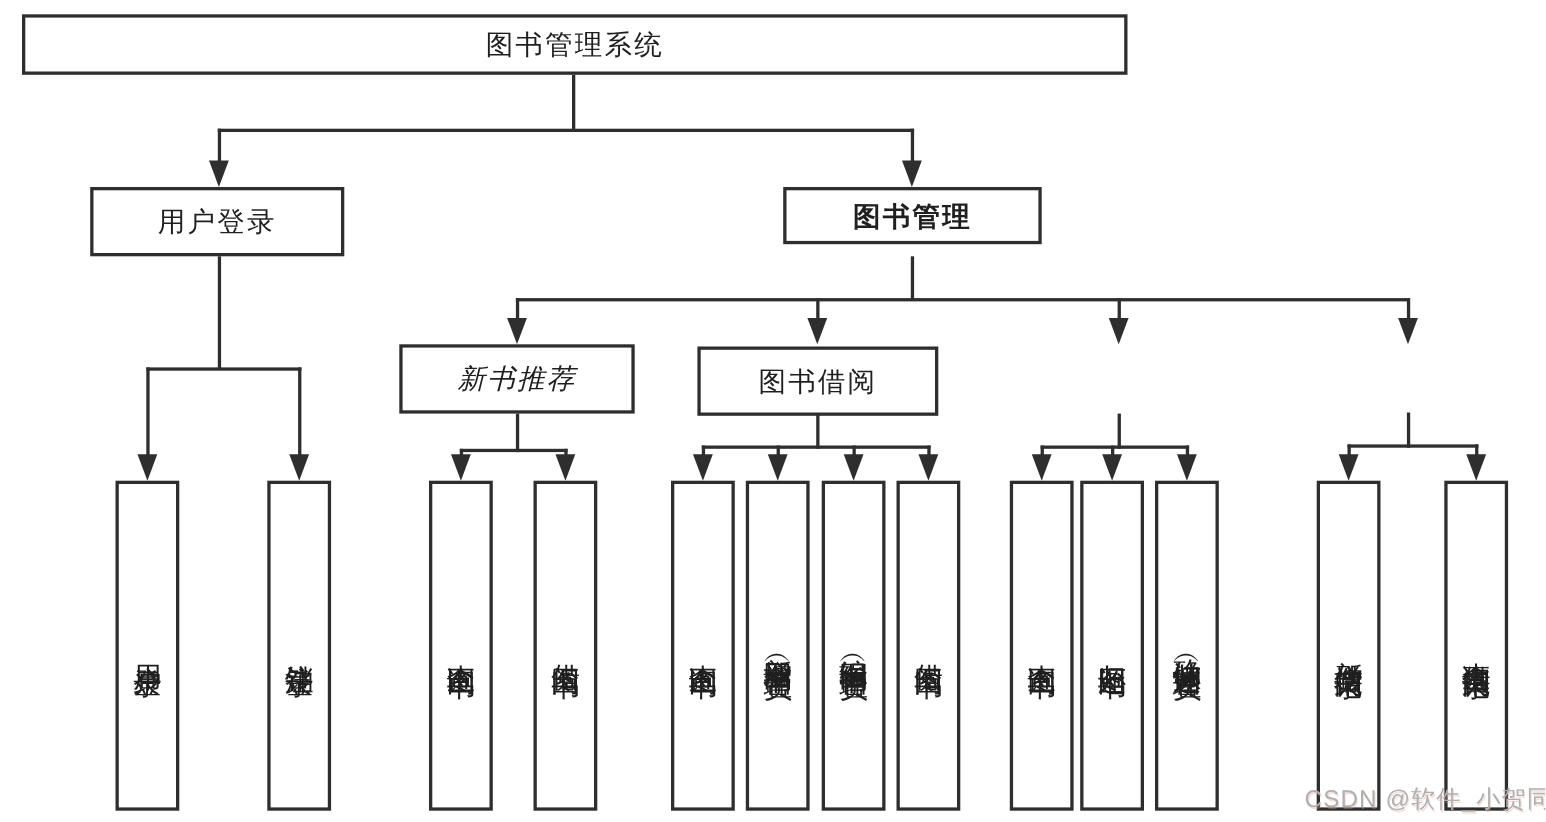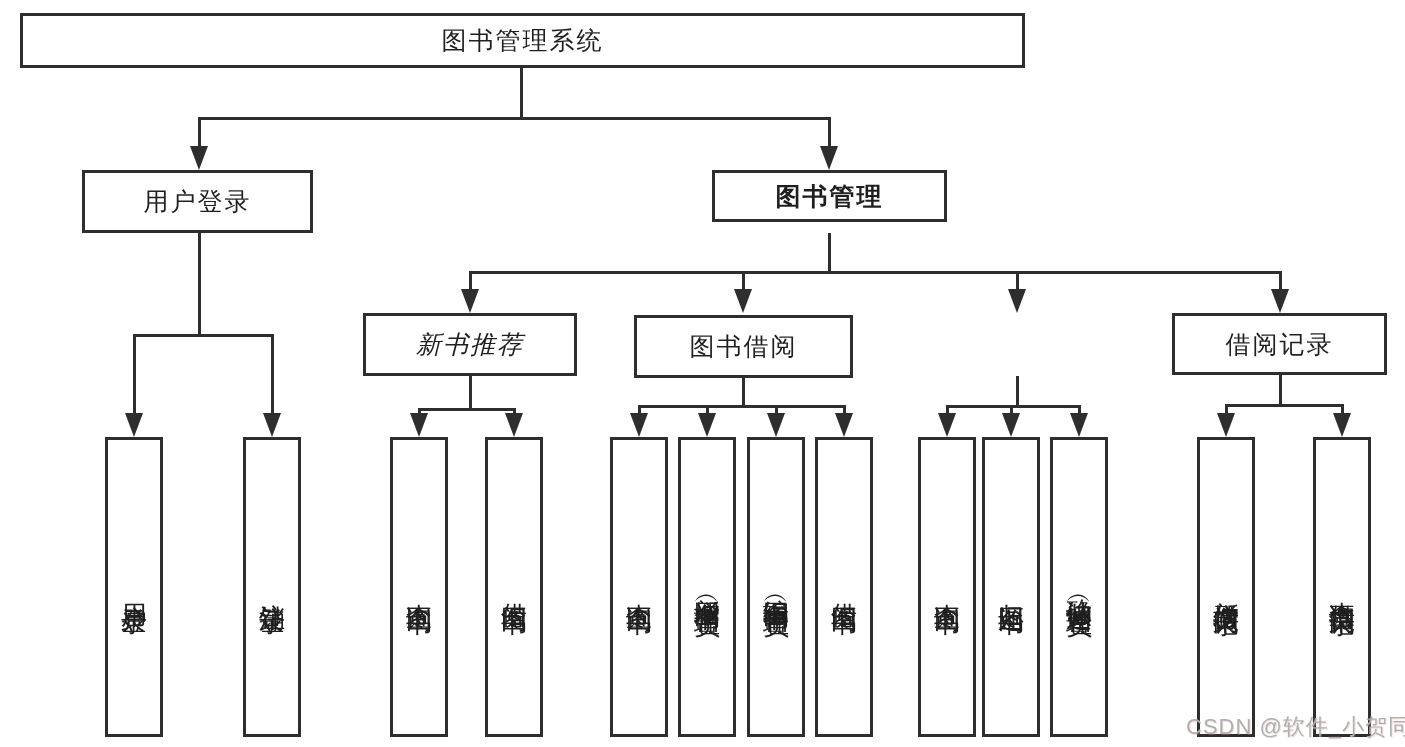--- a/index.html
+++ b/index.html
@@ -98,23 +98,20 @@
   <div class="arrowhead" style="left:1008px;top:289px;"></div>
   <div class="line" style="left:1279px;top:271px;width:3px;height:21px;"></div>
   <div class="arrowhead" style="left:1271px;top:289px;"></div>
 
   <div class="box box-h" style="left:363px;top:313px;width:214px;height:63px;font-style:italic;">
     <span>新书推荐</span>
   </div>
   <div class="box box-h" style="left:634px;top:303px;width:219px;height:63px;margin-top:12px;">
     <span>图书借阅</span>
   </div>
-  <div class="box box-h" style="left:1172px;top:313px;width:215px;height:62px;">
-    <span>借阅记录</span>
-  </div>
 
   <div class="line" style="left:469px;top:376px;width:3px;height:35px;"></div>
   <div class="line" style="left:418px;top:408px;width:98px;height:3px;"></div>
   <div class="line" style="left:418px;top:408px;width:3px;height:8px;"></div>
   <div class="arrowhead" style="left:410px;top:413px;"></div>
   <div class="line" style="left:513px;top:408px;width:3px;height:8px;"></div>
   <div class="arrowhead" style="left:505px;top:413px;"></div>
 
   <div class="line" style="left:742px;top:376px;width:3px;height:32px;"></div>
   <div class="line" style="left:638px;top:405px;width:208px;height:3px;"></div>

